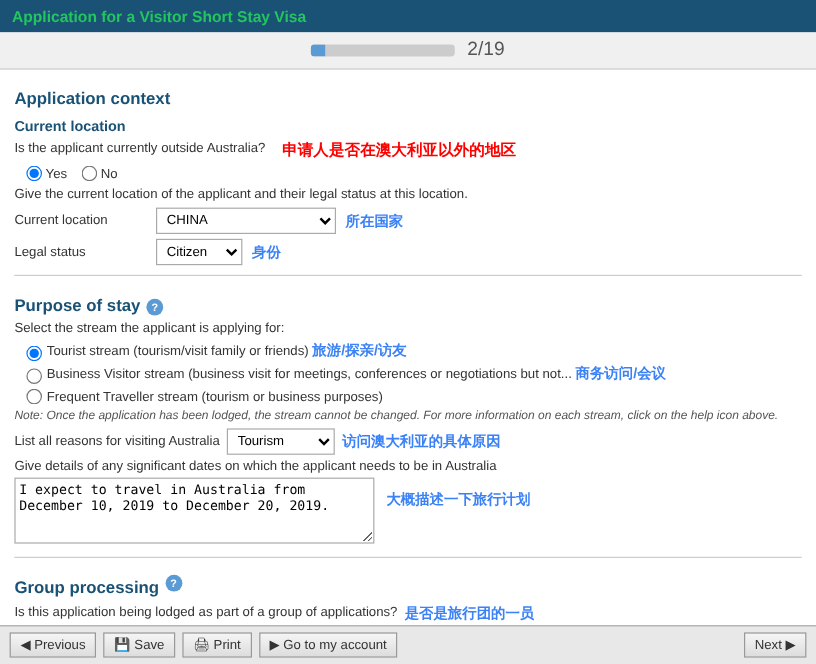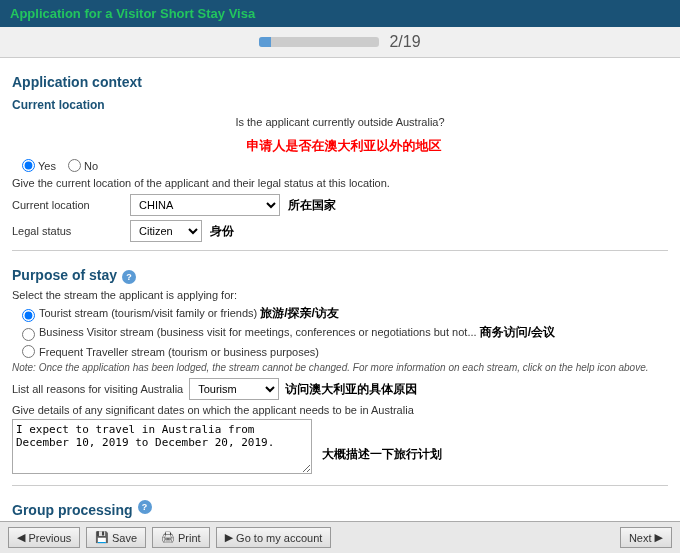--- a/index.html
+++ b/index.html
@@ -72,21 +72,20 @@
       font-size: 13px;
       font-weight: bold;
       display: inline;
       margin-left: 8px;
     }
     .form-row {
       display: flex;
       align-items: center;
       margin-bottom: 4px;
       gap: 6px;
-      flex-direction: column;
     }
     select {
       font-size: 11px;
       padding: 2px 4px;
       border: 1px solid #aaa;
       background: #fff;
       height: 22px;
     }
     .radio-group {
       display: flex;
@@ -190,21 +189,21 @@
       display: flex;
       align-items: center;
       gap: 8px;
       margin-bottom: 4px;
     }
     .location-row label {
       min-width: 110px;
       font-size: 11px;
     }
     .annotation-red {
-      color: #000000;
+      color: #3b82f6;
       font-size: 12px;
       font-weight: bold;
     }
   </style>
 </head>
 <body>
 
 <div class="title-bar">
   <span>Application for a Visitor Short Stay Visa</span>
 </div>
@@ -306,21 +305,21 @@
           <option>Tourism</option>
           <option>Business</option>
           <option>Family Visit</option>
         </select>
         <span class="annotation-red">访问澳大利亚的具体原因</span>
       </div>
 
       <div class="label-text" style="margin-top: 4px;">Give details of any significant dates on which the applicant needs to be in Australia</div>
       <div class="textarea-container" style="position: relative;">
         <textarea style="width: 300px; height: 55px; font-size: 11px;">I expect to travel in Australia from December 10, 2019 to December 20, 2019.</textarea>
-        <div style="display: flex; align-items: flex-end; position: absolute; left: 310px; top: 27px;">
+        <div style="display: flex; align-items: flex-end; position: absolute; left: 310px; top: 10px;">
           <span class="annotation-red">大概描述一下旅行计划</span>
         </div>
       </div>
     </div>
 
     <div class="divider"></div>
 
     <div>
       <div style="display: flex; ">
         <div class="section-title">Group processing</div>

